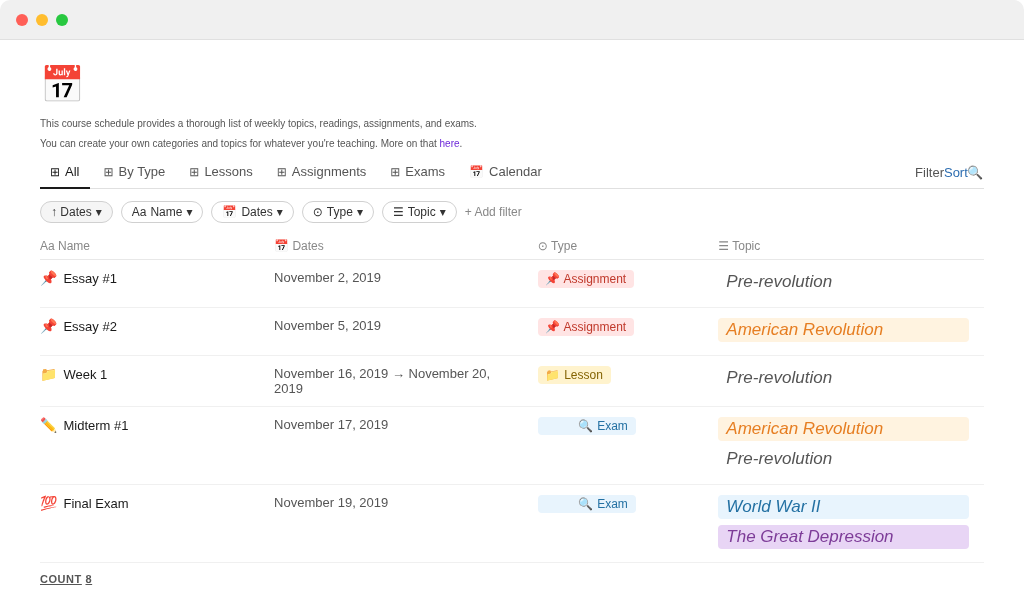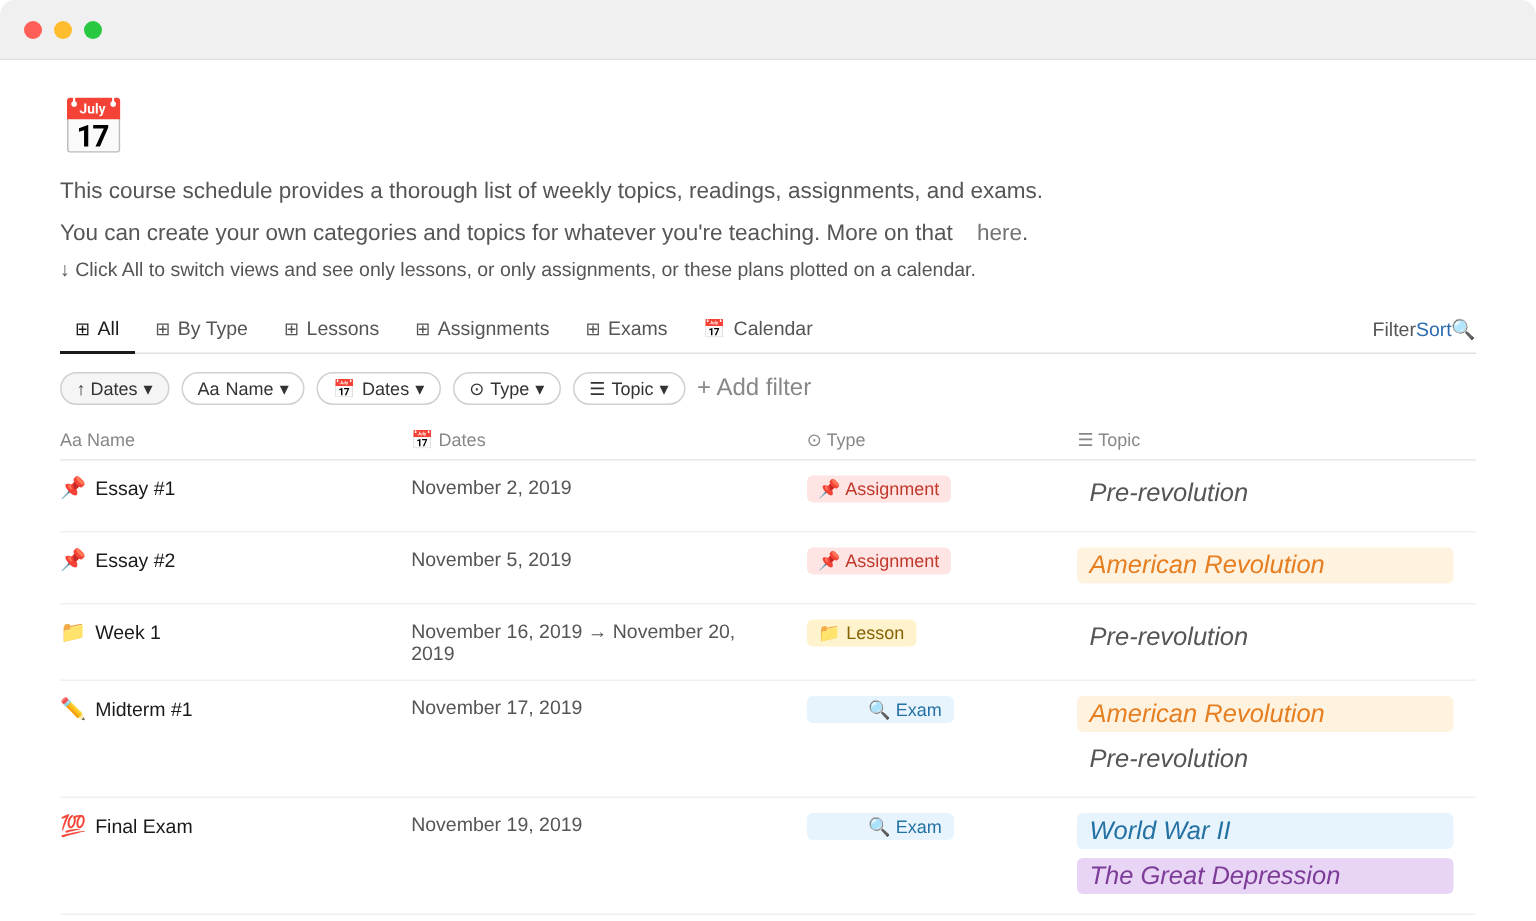--- a/index.html
+++ b/index.html
@@ -45,29 +45,28 @@
       font-size: 36px;
       margin-right: 10px;
     }
     .page-title {
       font-size: 32px;
       font-weight: 700;
       color: #1a1a1a;
     }
 
     .description {
-      font-size: 15px;
+      font-size: 10px;
       color: #555;
       line-height: 1.6;
       margin-bottom: 4px;
     }
     .description a {
-      color: #737373;
+      color: #6d28d9;
       text-decoration: none;
-      margin-left: 12px;
     }
     .arrow-note {
       font-size: 13px;
       color: #555;
       margin-bottom: 16px;
     }
 
     
     .tabs {
       display: flex;
@@ -133,21 +132,21 @@
       color: #333;
       cursor: pointer;
     }
     .filter-chip.active {
       background: #f5f5f5;
     }
     .add-filter {
       display: flex;
       align-items: center;
       gap: 4px;
-      font-size: 16px;
+      font-size: 12px;
       color: #888;
       cursor: pointer;
     }
 
     
     .table {
       width: 100%;
       border-collapse: collapse;
       font-size: 13px;
     }
@@ -262,23 +261,20 @@
 <div class="content">
 
   <div class="page-header">
     <span class="page-icon">📅</span>
   </div>
 
   <p class="description">This course schedule provides a thorough list of weekly topics, readings, assignments, and exams.</p>
   <p class="description">
     <span>You can create your own categories and topics for whatever you're teaching. More on that </span>
     <a>here</a>.
-  </p>
-  <p class="arrow-note">
-    <span>↓ Click </span><span class="highlight">All</span><span> to switch views and see only lessons, or only assignments, or these plans plotted on a calendar.</span>
   </p>
 
   <div class="tabs">
     <div class="tabs-left">
       <div class="tab active">
         <span class="tab-icon">⊞</span>
         <span>All</span>
       </div>
       <div class="tab">
         <span class="tab-icon">⊞</span>

